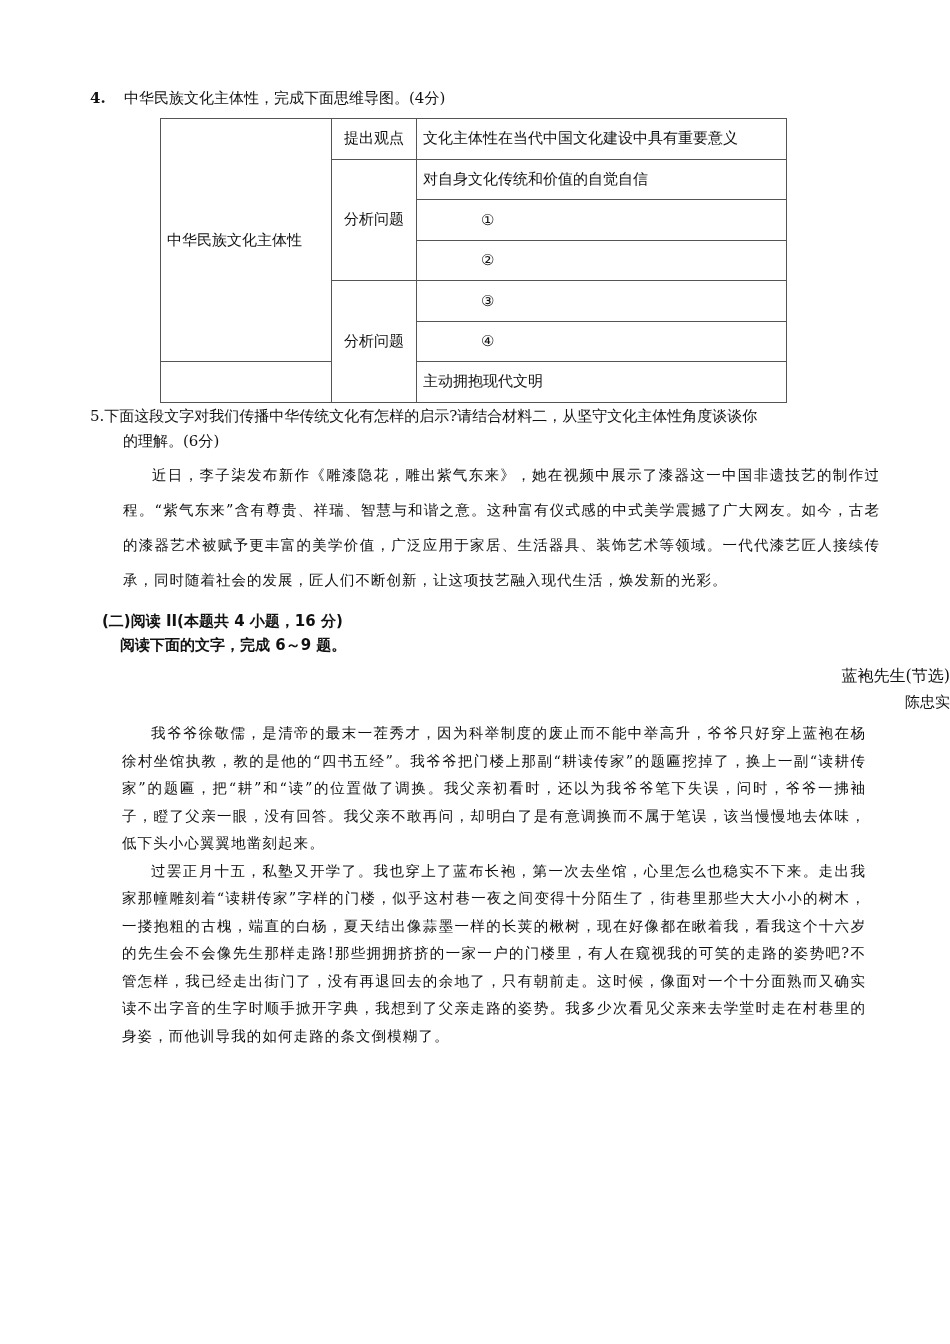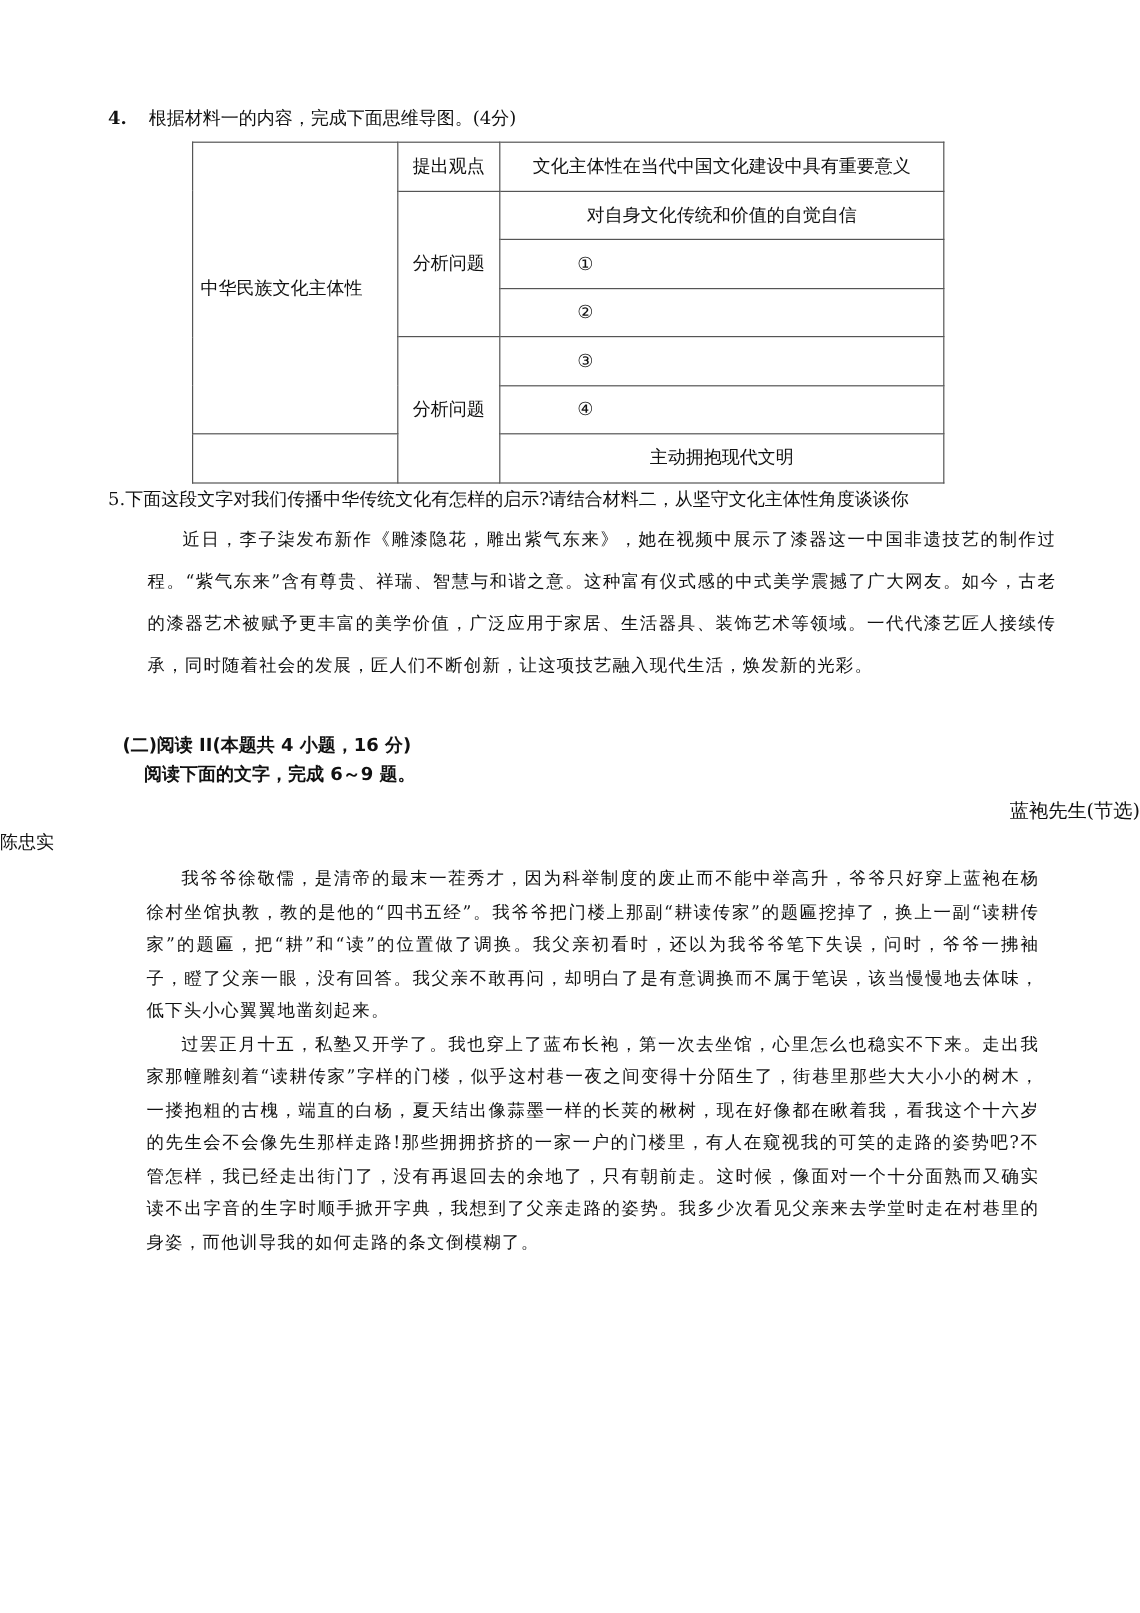--- a/index.html
+++ b/index.html
@@ -5,40 +5,40 @@
   html, body { margin: 0; padding: 0; background: #ffffff; }
   body { width: 950px; height: 1344px; position: relative; overflow: hidden;
          font-family: "DejaVu Serif", "Liberation Serif", serif; color: #111; }
   .q4 { position: absolute; left: 90px; top: 89px; font-size: 15px; }
   .q4 .num { font-weight: bold; display: inline-block; width: 34px; }
   table.mind { position: absolute; left: 160px; top: 118px; width: 627px;
                border-collapse: collapse; font-size: 15px; }
   table.mind td { border: 1.5px solid #555; padding: 0 6px; height: 39.5px; }
   td.root { width: 158px; text-align: left; font-family: Liberation Serif, serif; }
   td.cat { width: 72px; text-align: center; }
-  td.center { text-align: center; }
+  td.center { }
   td.left { padding-left: 64px !important; }
   .q5 { position: absolute; left: 90px; top: 404px; width: 790px; font-size: 15px; line-height: 25px; }
   .q5 .cont { padding-left: 33px; }
   .passage { font-size: 14.5px; line-height: 35px; text-indent: 2em; margin: 4px 0 0 33px;
              letter-spacing: 1px; text-align: justify; }
   .sec2 { position: absolute; left: 102px; top: 612px; font-family: "DejaVu Sans", sans-serif;
           font-weight: bold; font-size: 15px; }
   .sec2 .instr { margin: 5px 0 0 18px; }
   .title { position: absolute; top: 666px; left: 0; width: 950px; text-align: right; font-size: 16px; }
-  .author { position: absolute; top: 693px; left: 0; width: 950px; text-align: left; font-size: 15px; }
+  .author { position: absolute; top: 693px; left: 0; width: 950px; text-align: right; font-size: 15px; }
   .story { position: absolute; left: 122px; top: 720px; width: 744px; font-size: 14.5px;
            line-height: 27.5px; letter-spacing: 1.1px; text-align: justify; }
   .story p { margin: 0; text-indent: 2em; }
 </style>
 </head>
 <body>
 
 <div class="q4">
-  <span class="num">4.</span><span>根据材料一的内容，完成下面思维导图。(4分)</span>
+  <span class="num">4.</span><span>中华民族文化主体性，完成下面思维导图。(4分)</span>
 </div>
 
 <table class="mind">
   <tbody>
       <tr>
     <td class="root" rowspan="6">中华民族文化主体性</td>
     <td class="cat">提出观点</td>
     <td class="center">文化主体性在当代中国文化建设中具有重要意义</td>
   </tr>
   <tr>
@@ -60,20 +60,21 @@
       </tr>
   <tr>
         <td></td>
         <td class="center">主动拥抱现代文明</td>
       </tr>
 </tbody>
   </table>
 
 <div class="q5">
   <div>5.下面这段文字对我们传播中华传统文化有怎样的启示?请结合材料二，从坚守文化主体性角度谈谈你</div>
+  <div class="cont">的理解。(6分)</div>
   <div class="passage">近日，李子柒发布新作《雕漆隐花，雕出紫气东来》，她在视频中展示了漆器这一中国非遗技艺的制作过程。“紫气东来”含有尊贵、祥瑞、智慧与和谐之意。这种富有仪式感的中式美学震撼了广大网友。如今，古老的漆器艺术被赋予更丰富的美学价值，广泛应用于家居、生活器具、装饰艺术等领域。一代代漆艺匠人接续传承，同时随着社会的发展，匠人们不断创新，让这项技艺融入现代生活，焕发新的光彩。</div>
 </div>
 
 <div class="sec2">
   <div>(二)阅读 II(本题共 4 小题，16 分)</div>
   <div class="instr">阅读下面的文字，完成 6～9 题。</div>
 </div>
 
 <div class="title">蓝袍先生(节选)</div>
 <div class="author">陈忠实</div>

